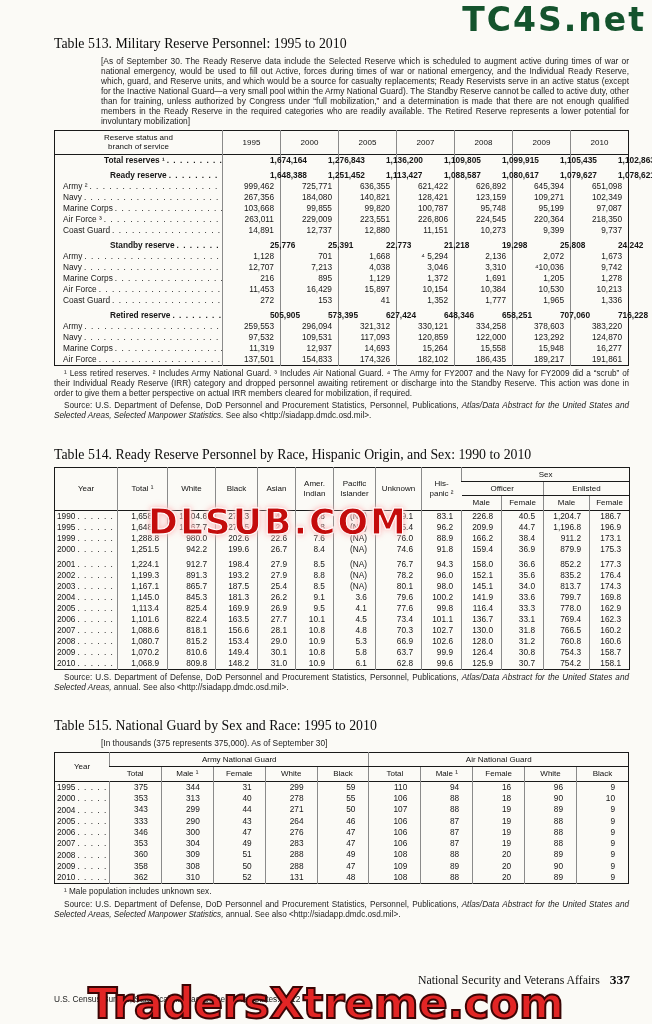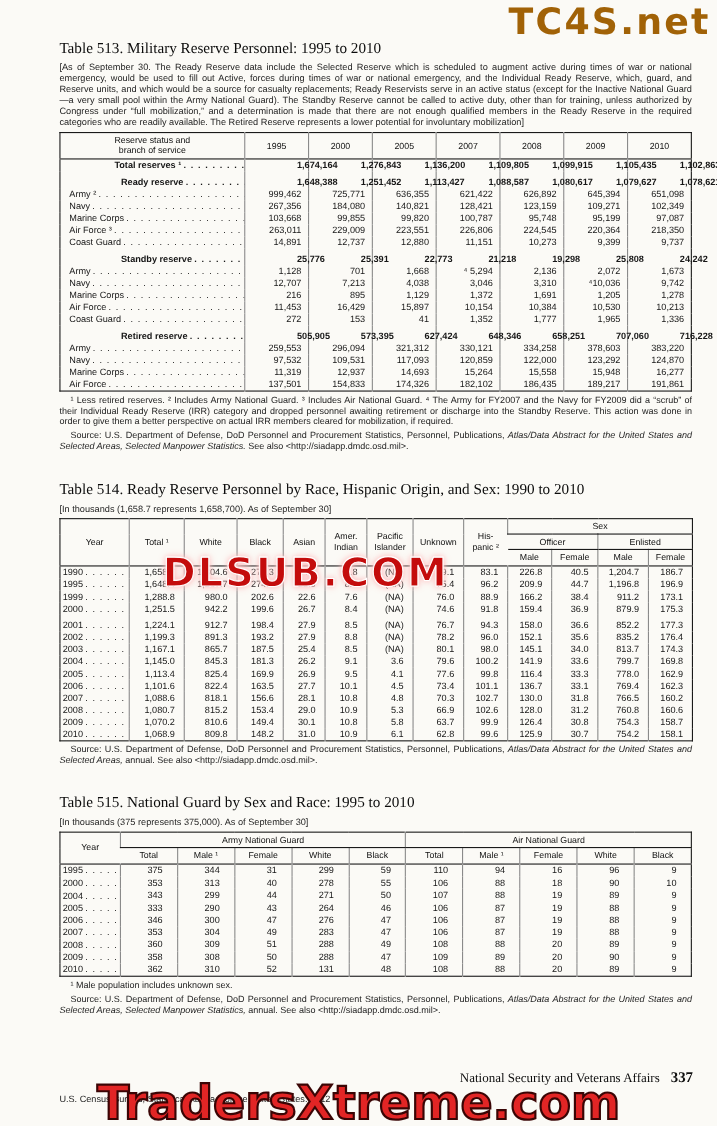--- a/index.html
+++ b/index.html
@@ -11,21 +11,21 @@
     position:relative;
     overflow:hidden;
   }
   .page { position:absolute; inset:0; }
 
   
   .wm-top{
     position:absolute; top:0px; right:6px;
     font-family:"DejaVu Sans", sans-serif;
     font-weight:800; font-size:33px; letter-spacing:2px;
-    color:#a16207; z-index:30;margin-left:48px;
+    color:#14532d; z-index:30;margin-left:48px;
   }
   .wm-mid{
     position:absolute; left:148px; top:501px;
     font-family:"DejaVu Sans", sans-serif;
     font-weight:800; font-size:36px; letter-spacing:2px;
     color:#c40c0c;
     -webkit-text-stroke:1px #ffffff;
     text-shadow:0 0 2px #fff, 0 0 5px #ffb3b3, 0 0 9px #ffcccc;
     z-index:40;
   }
@@ -42,21 +42,21 @@
   
   .content{ position:absolute; left:54px; top:36px; width:575px; }
 
   .title{
     font-family:"Liberation Serif", serif;
     font-size:13.8px; font-weight:normal; line-height:16.5px;
     margin-bottom:3px; color:#0c0c0c;
   }
   .headnote{
     font-size:8.35px; line-height:10.1px; text-align:justify;
-    color:#1d1d1d; margin-bottom:4px;
+    color:#1d1d1d; margin-bottom:4px;margin-left:47px;
   }
   .fnote{
     font-size:8.2px; line-height:9.9px; text-align:justify;
     text-indent:10px; margin-top:3px; color:#1d1d1d;
   }
   .fnote i{ font-style:italic; }
   .sect-gap{ height:26px; }
 
   
   table.tbl{
@@ -411,21 +411,20 @@
           </tbody>
       </table>
       <p class="fnote">¹ Less retired reserves. ² Includes Army National Guard. ³ Includes Air National Guard. ⁴ The Army for FY2007 and the Navy for FY2009 did a “scrub” of their Individual Ready Reserve (IRR) category and dropped personnel awaiting retirement or discharge into the Standby Reserve. This action was done in order to give them a better perspective on actual IRR members cleared for mobilization, if required.</p>
       <p class="fnote"><span>Source: U.S. Department of Defense, DoD Personnel and Procurement Statistics, Personnel, Publications, </span><i>Atlas/Data Abstract for the United States and Selected Areas, Selected Manpower Statistics.</i><span> See also &lt;http://siadapp.dmdc.osd.mil&gt;.</span></p>
     </section>
 
     <div class="sect-gap"></div>
 
     <section>
       <h1 class="title">Table 514. Ready Reserve Personnel by Race, Hispanic Origin, and Sex: 1990 to 2010</h1>
-      <p class="headnote">[In thousands (1,658.7 represents 1,658,700). As of September 30]</p>
       <table class="tbl t514">
         <colgroup>
           <col style="width:63px">
             <col style="width:50px">
             <col style="width:48px">
             <col style="width:42px">
           <col style="width:38px">
             <col style="width:38px">
             <col style="width:42px">
             <col style="width:46px">

